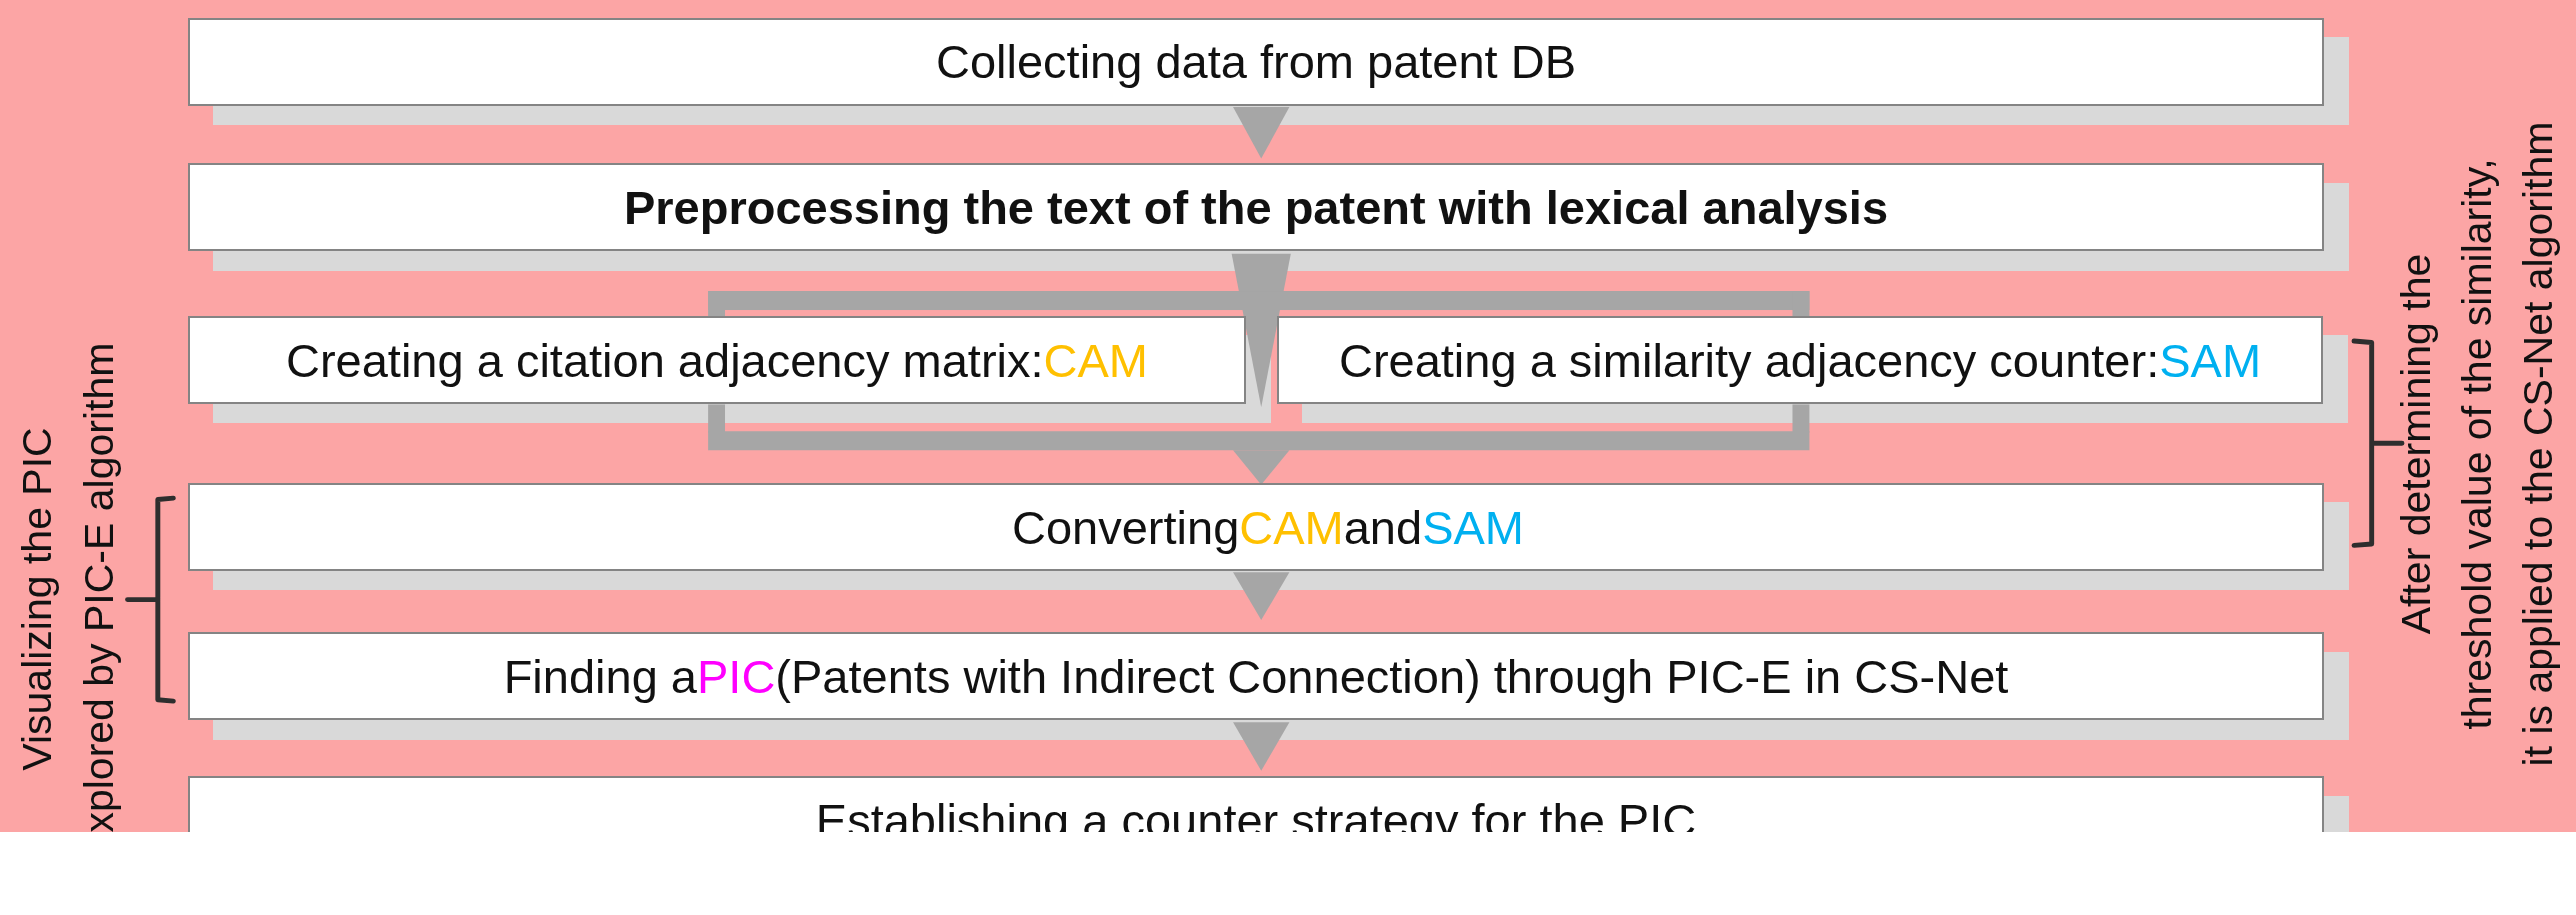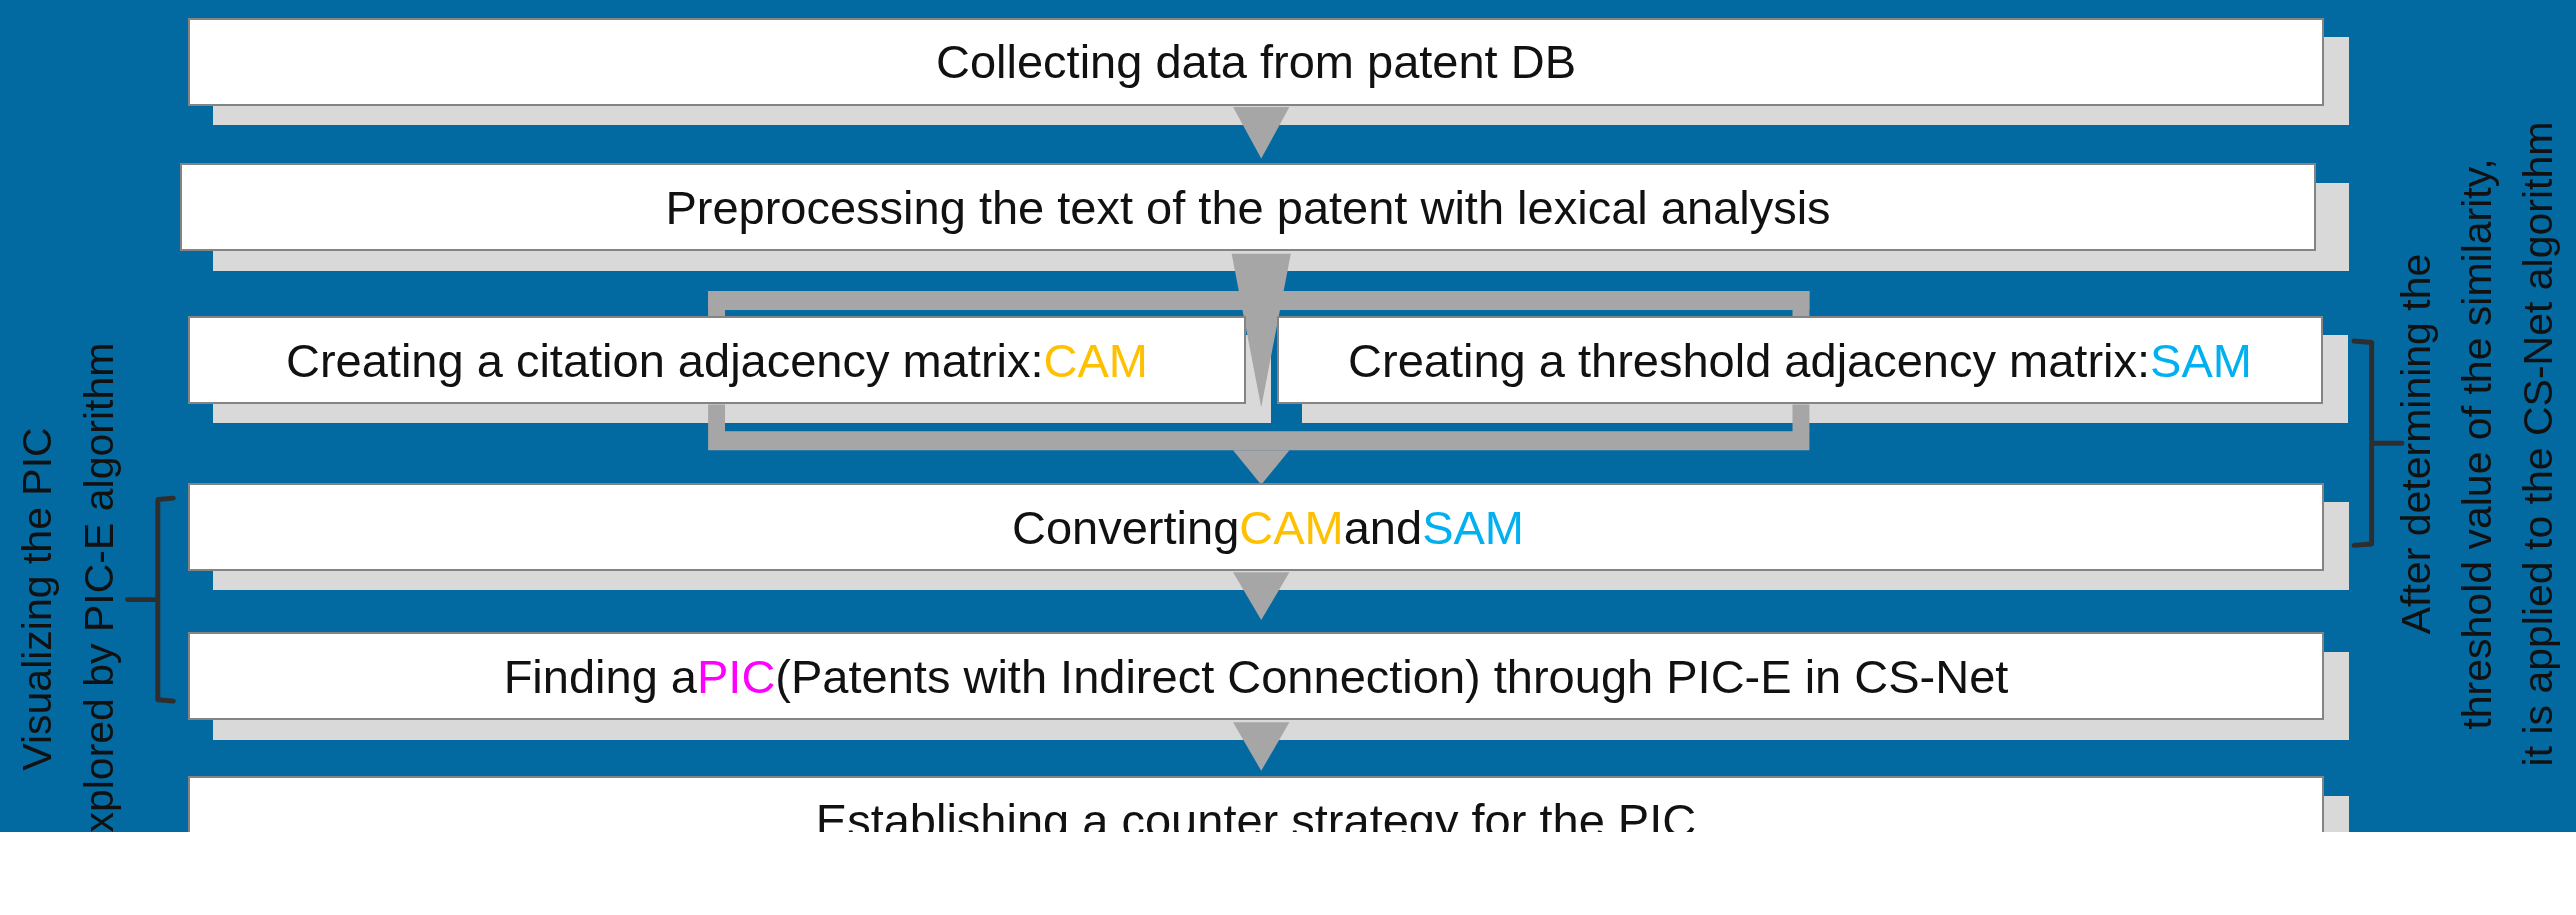--- a/index.html
+++ b/index.html
@@ -1,20 +1,20 @@
 <!DOCTYPE html>
 <html style="font-size:11.3px"><head>
 <meta charset="utf-8">
 <style>
   html, body { margin: 0; padding: 0; background: #ffffff; }
   #canvas {
     position: relative;
     width: 2576px;
     height: 832px;
-    background: #0369a1;
+    background: #fca5a5;
     font-family: "Liberation Sans", sans-serif;
     overflow: hidden;
   }
   .shadow {
     position: absolute;
     background: #d9d9d9;
     z-index: 0;
   }
   #connectors {
     position: absolute;
@@ -78,31 +78,31 @@
     <polygon points="1750,1025 1830,1025 1790,1094" fill="#A6A6A6"></polygon>
 
     <path d="M246,707 L224,709 L224,851 L181,851 M224,851 L224,993 L246,995" fill="none" stroke-width="7" stroke-linecap="round" stroke-linejoin="round" stroke="#2E2E2E"></path>
     <path d="M3341,484 L3366,486 L3366,629 L3409,629 M3366,629 L3366,772 L3341,774" fill="none" stroke-width="7" stroke-linecap="round" stroke-linejoin="round" stroke="#2E2E2E"></path>
   </svg>
 
   <div class="box" style="left:188px; top:17.6px; width:2136px; height:88px;">
       <span>Collecting data from patent DB</span>
     </div>
 
-  <div class="box" style="left:180px; top:163px; width:2136px; height:88px;">
+  <div class="box" style="left:188px; top:163px; width:2136px; height:88px;font-weight:bold;">
       <span>Preprocessing the text of the patent with lexical analysis</span>
     </div>
 
   <div class="box" style="left:188px; top:316px; width:1058px; height:88px;align-items:center;">
       <span>Creating a citation adjacency matrix: </span>
       <span style="color: rgb(255, 192, 0);">CAM</span>
     </div>
 
   <div class="box" style="left:1277px; top:316px; width:1046px; height:88px;">
-      <span>Creating a threshold adjacency matrix: </span>
+      <span>Creating a similarity adjacency counter: </span>
       <span style="color: rgb(0, 176, 240);">SAM</span>
     </div>
 
   <div class="box" style="left:188px; top:483px; width:2136px; height:88px;padding-left:24px;">
       <span>Converting </span>
       <span style="color: rgb(255, 192, 0);">CAM</span>
       <span> and </span>
       <span style="color: rgb(0, 176, 240);">SAM</span>
     </div>
 

